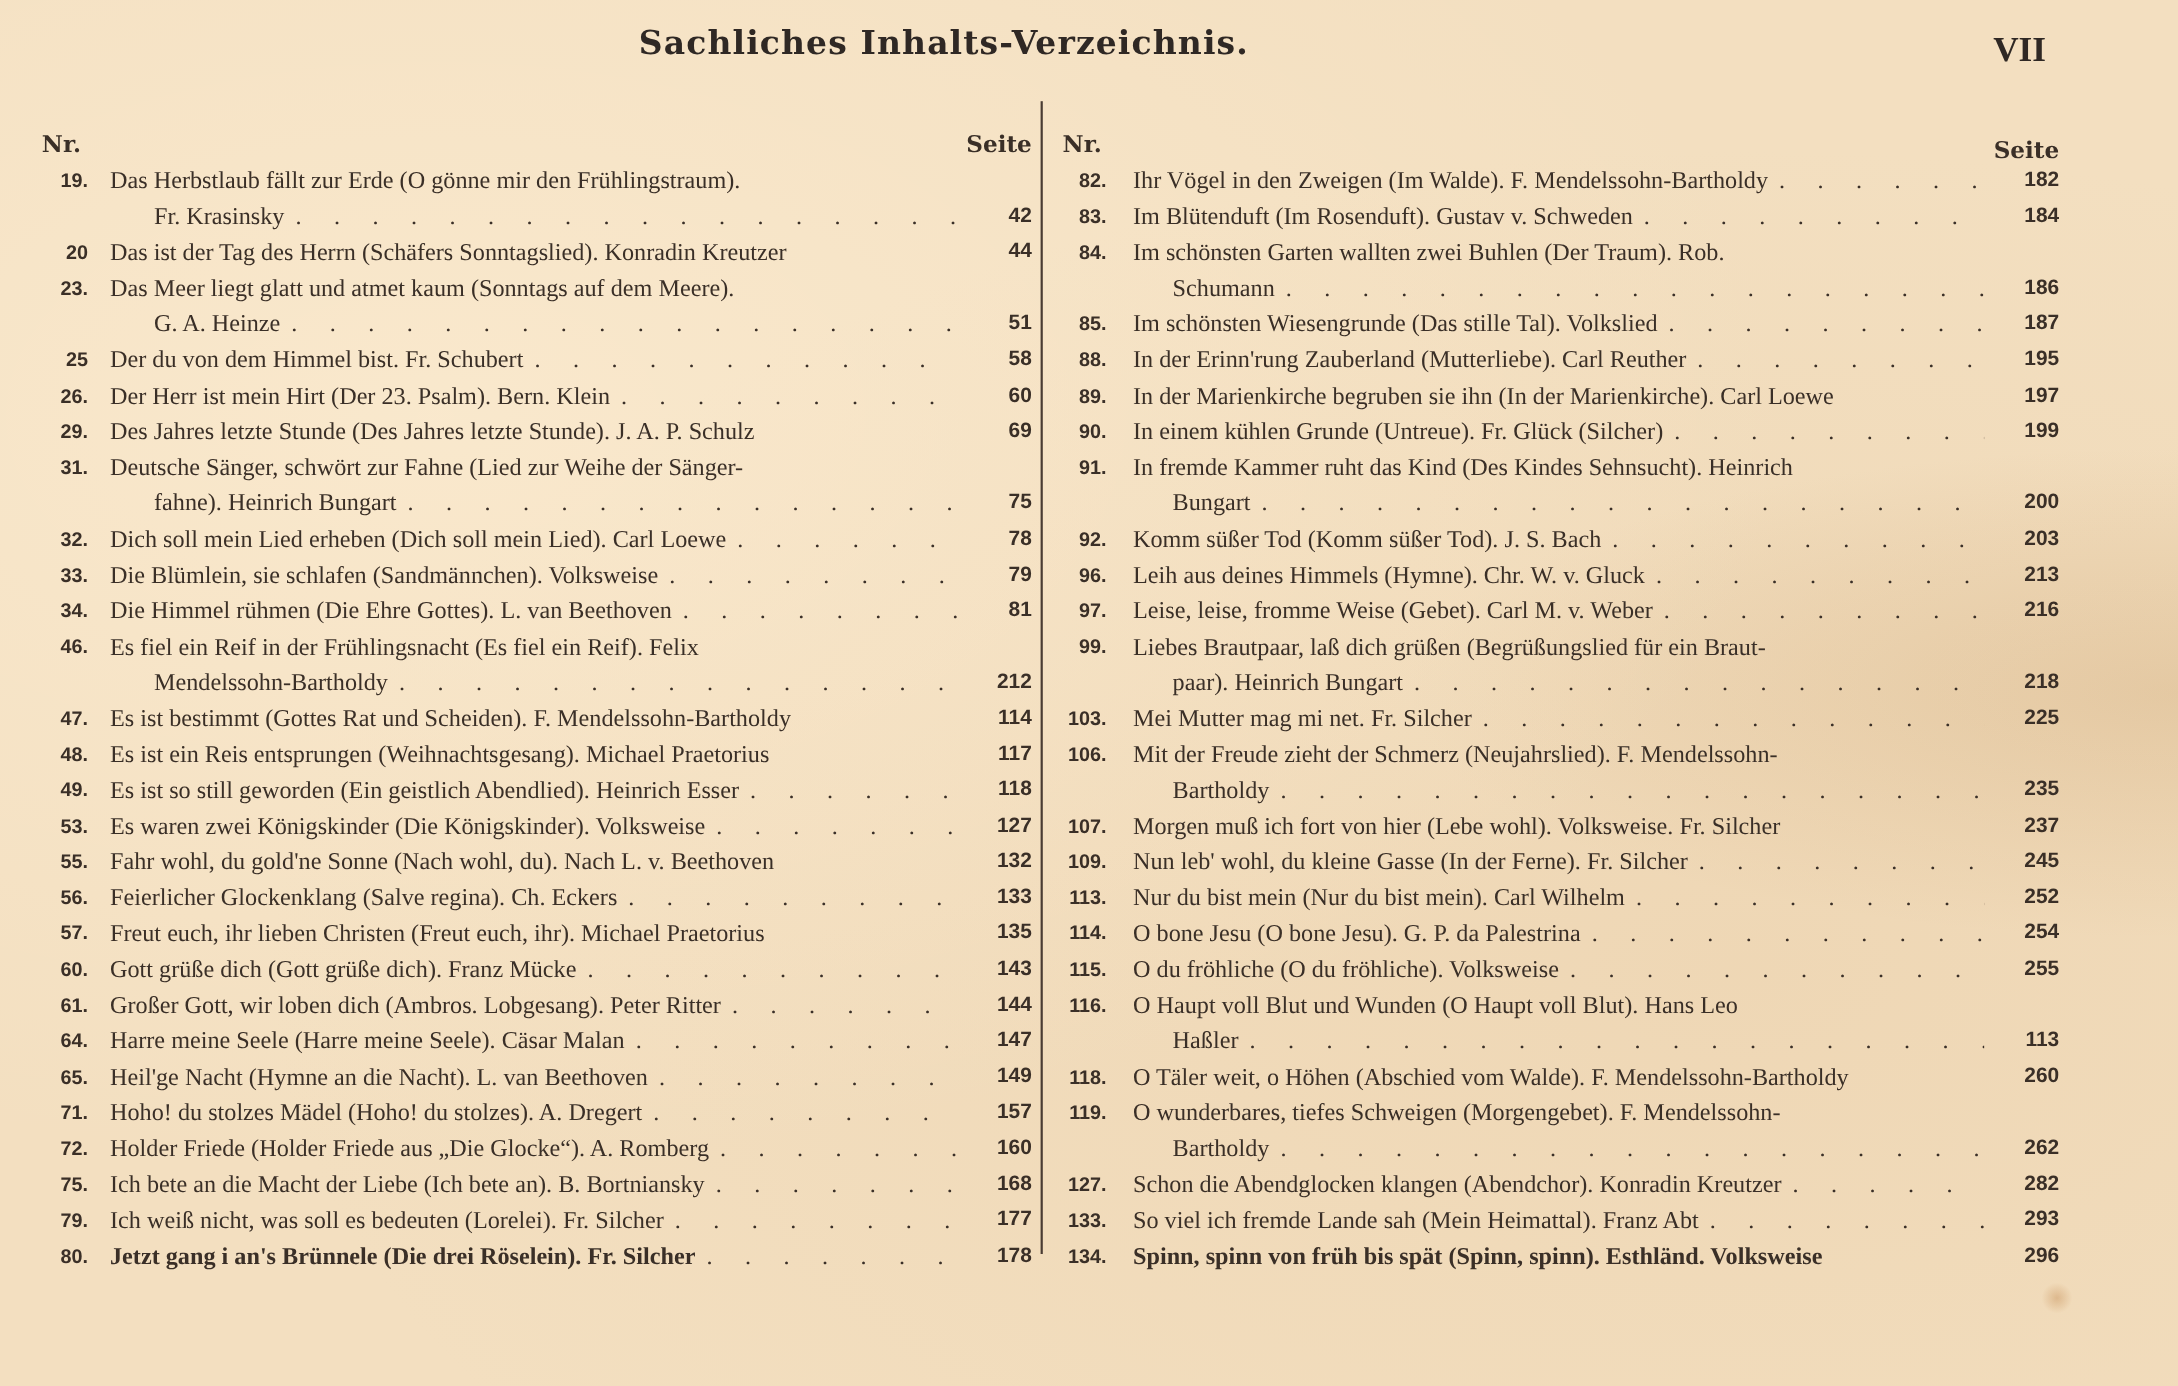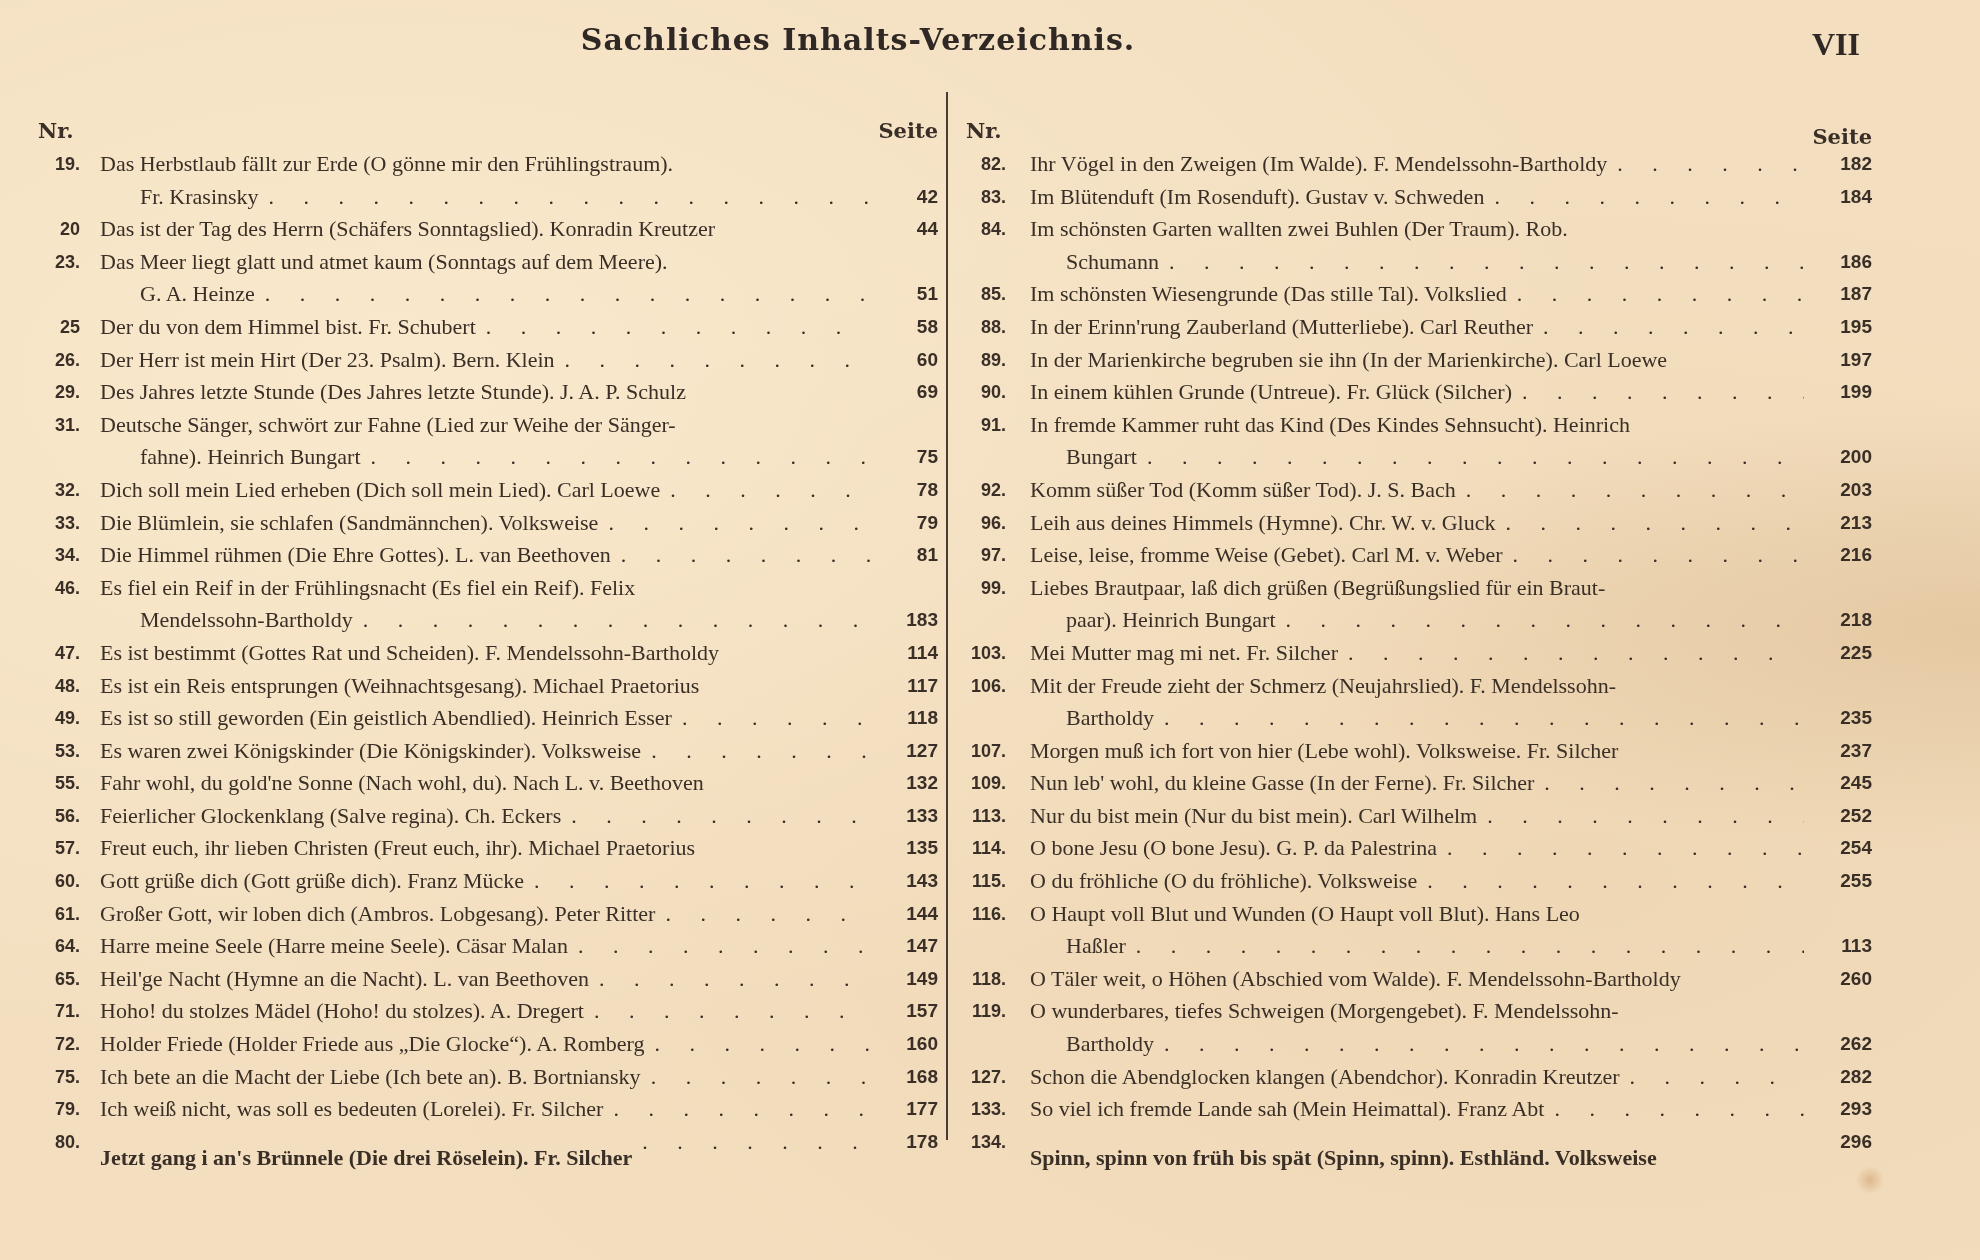--- a/index.html
+++ b/index.html
@@ -51,21 +51,21 @@
   .line.cont .text { left: 110px; }
   .col.right .line.cont .text { left: 104px; }
   .line .t { flex: 0 0 auto; }
   .line .dots {
     flex: 1 1 auto; overflow: hidden; margin-left: 10px; letter-spacing: 12px; color: #3a2f27;
   }
   .line .page {
     position: absolute; right: 2px; width: 60px; text-align: right; left: auto; top: 0; height: 32.6px;
     font-family: "Liberation Sans", sans-serif; font-weight: bold; font-size: 19px;
   }
-  .bold-entry .t { font-weight: bold; margin-top: 16px; }
+  .bold-entry .t { font-weight: bold; }
 </style>
 </head>
 <body>
 
 <div class="page">
   <div class="title">Sachliches Inhalts-Verzeichnis.</div>
   <div class="page-number">VII</div>
   <div class="divider"></div>
 
   <div class="col left">
@@ -179,21 +179,21 @@
             <span class="t">Es fiel ein Reif in der Frühlingsnacht (Es fiel ein Reif). Felix</span>
           </span>
           <span class="page"></span>
         </div>
         <div class="line cont">
           <span class="num"></span>
           <span class="text">
             <span class="t">Mendelssohn-Bartholdy</span>
             <span class="dots">. . . . . . . . . . . . . . . . . . . . . . . . . . . . . . . . . . . . . . . . . . . . . . . . . . . . . . . . . . . . </span>
           </span>
-          <span class="page">183</span>
+          <span class="page">212</span>
         </div>
         <div class="line">
           <span class="num">47.</span>
           <span class="text">
             <span class="t">Es ist bestimmt (Gottes Rat und Scheiden). F. Mendelssohn-Bartholdy</span>
           </span>
           <span class="page">114</span>
         </div>
         <div class="line">
           <span class="num">48.</span>

